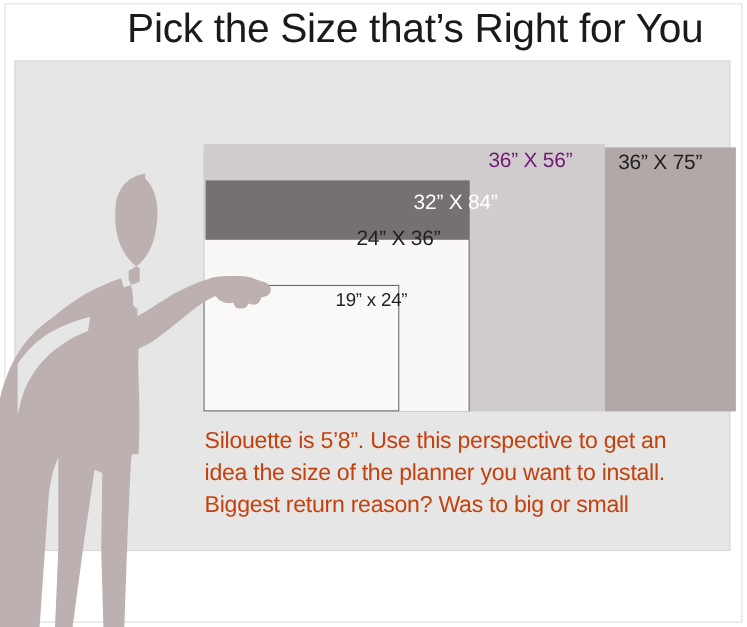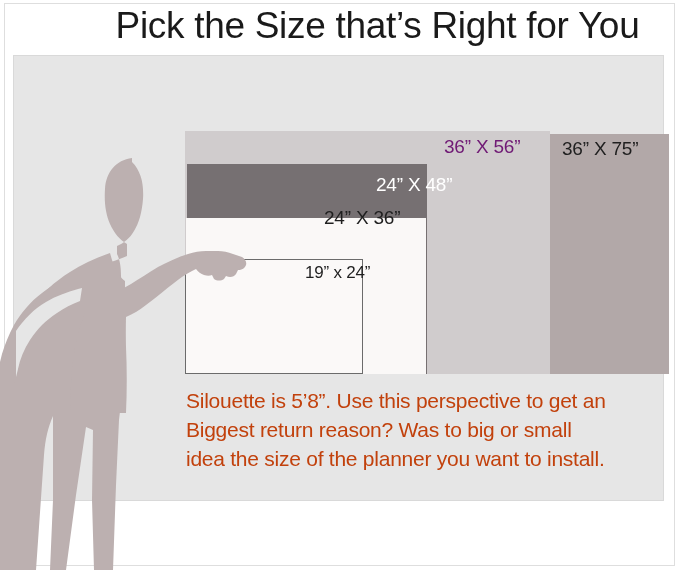--- a/index.html
+++ b/index.html
@@ -172,30 +172,30 @@
     <div class="size-rect" id="rect-32x48" style="background: rgb(118, 112, 114);"></div>
 
     <div class="size-rect" id="rect-24x36" style="background: rgb(250, 248, 247);"></div>
 
     <div class="size-rect" id="rect-19x24" style="background: rgb(251, 249, 248);"></div>
 
     <div class="size-label" id="label-36x75" style="color: rgb(31, 31, 31); text-align: right;">36” X 75”</div>
 
     <div class="size-label" id="label-36x56" style="color: #701a75;">36” X 56”</div>
 
-    <div class="size-label" id="label-32x48" style="color: rgb(255, 255, 255);">24” X 48”</div>
+    <div class="size-label" id="label-32x48" style="color: rgb(255, 255, 255);">32” X 84”</div>
 
     <div class="size-label" id="label-24x36" style="color: rgb(31, 31, 31);">24” X 36”</div>
 
     <div class="size-label" id="label-19x24" style="color: rgb(31, 31, 31);">19” x 24”</div>
 
     <div id="body-text">
       <span class="body-line">Silouette is 5’8”. Use this perspective to get an</span>
+      <span class="body-line">idea the size of the planner you want to install.</span>
       <span class="body-line">Biggest return reason? Was to big or small</span>
-      <span class="body-line">idea the size of the planner you want to install.</span>
     </div>
 
   </div>
 
   <svg id="silhouette" viewBox="0 0 340 515">
     <g fill="#bcb0b0">
 
       <path d="
         M 132 103
         C 116 105, 106 117, 105 134

